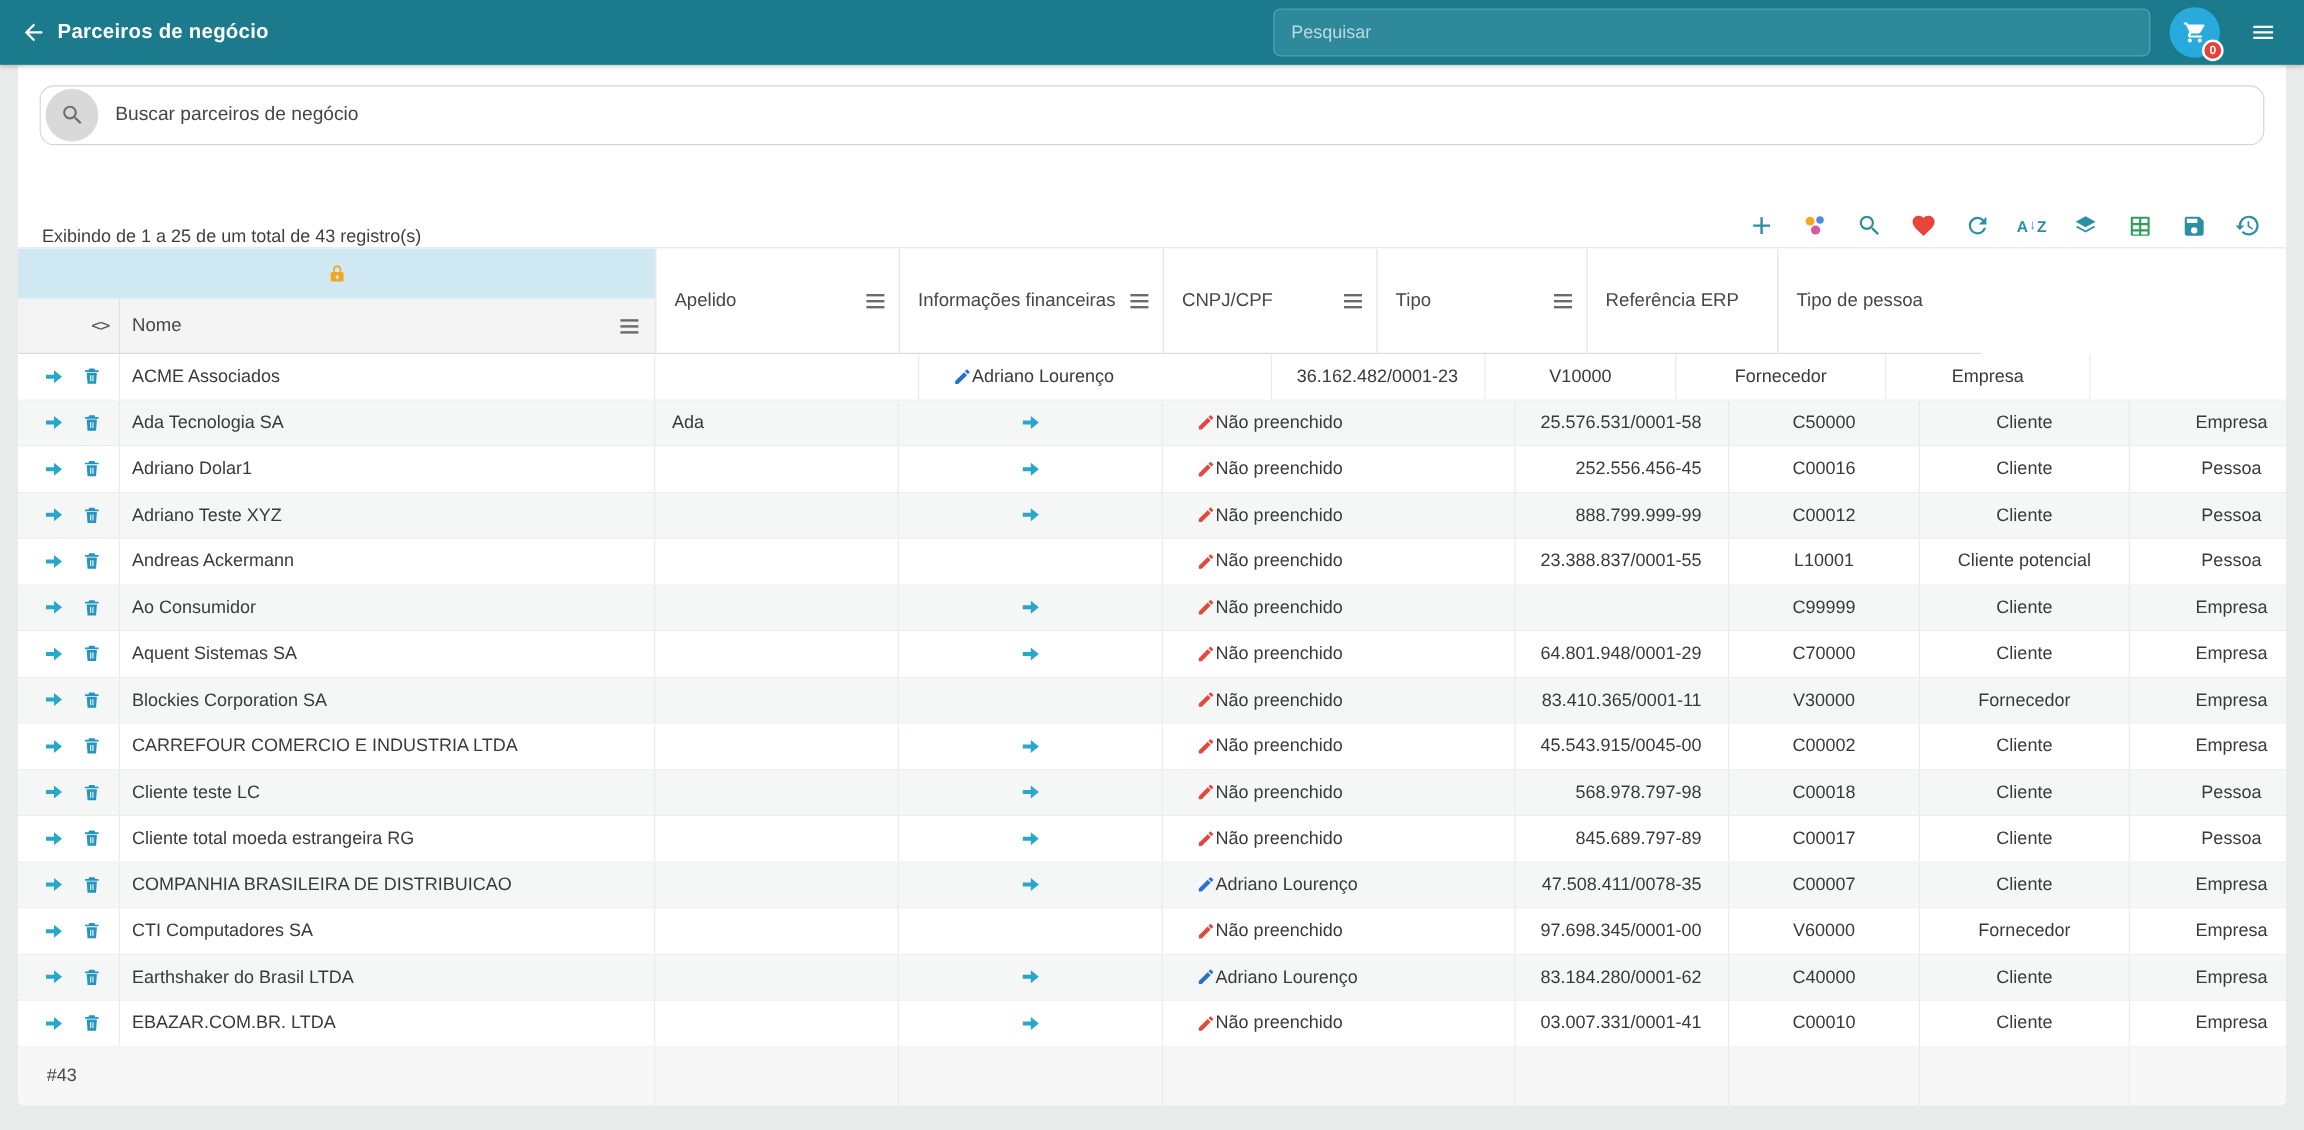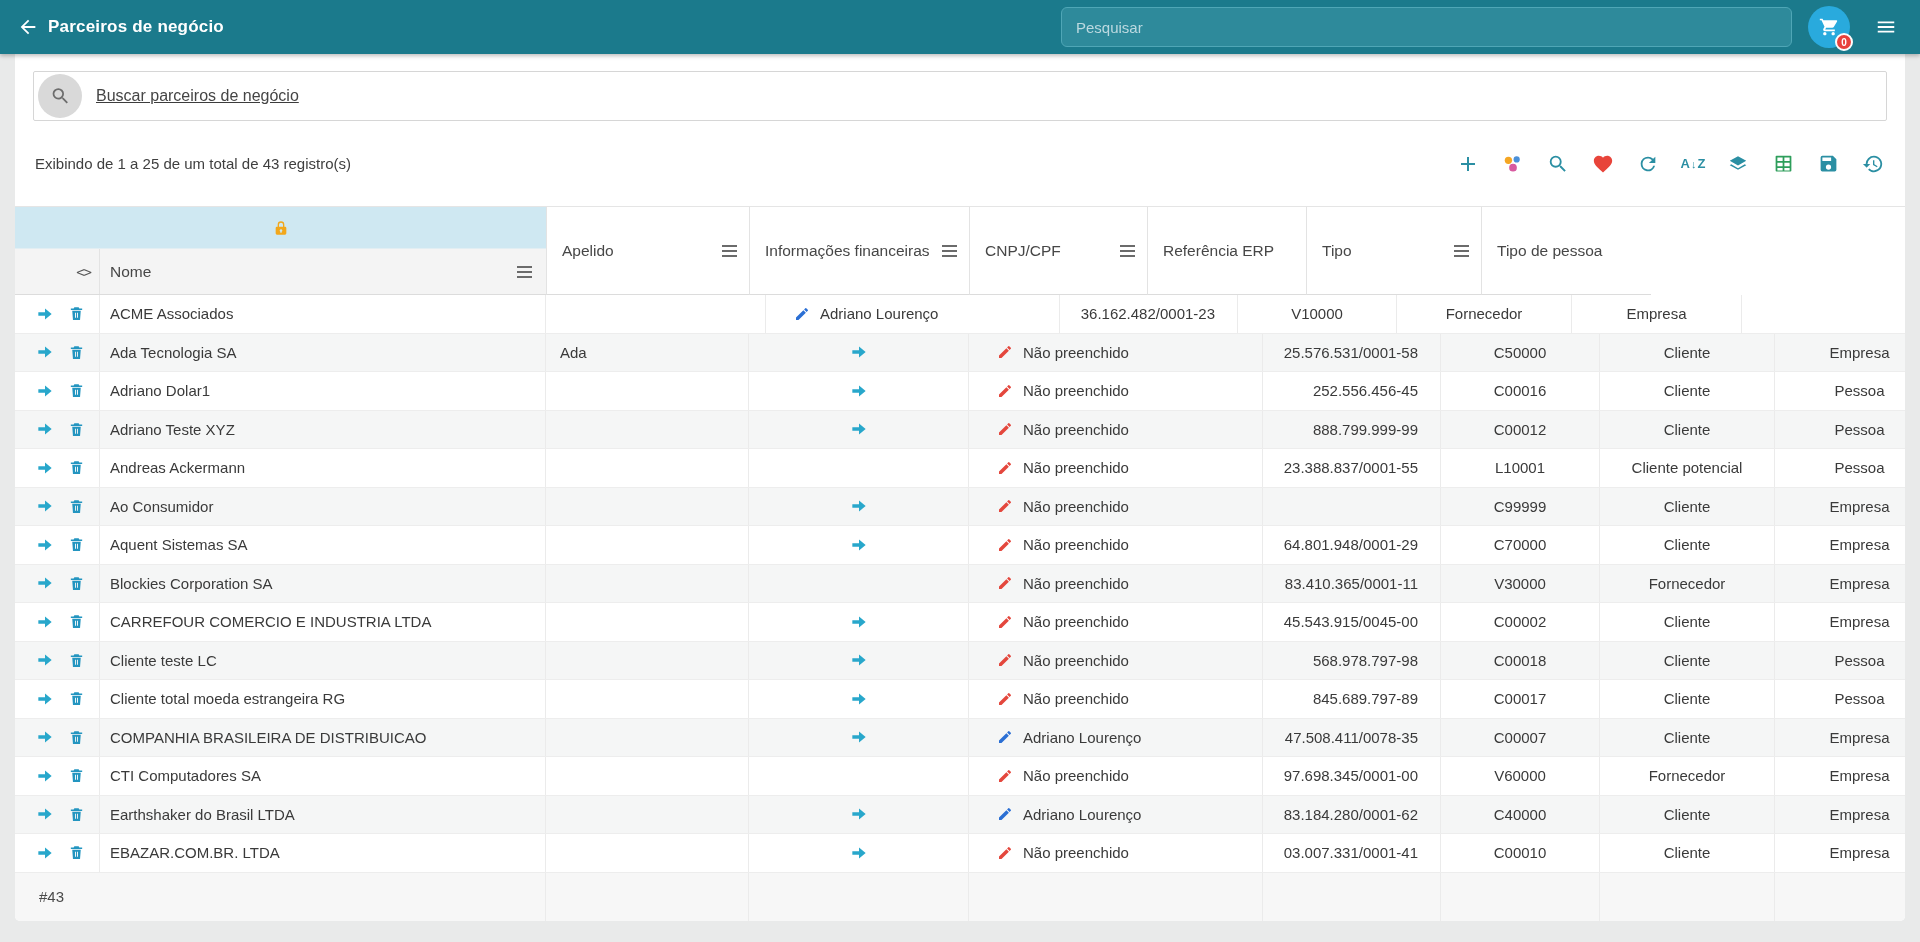--- a/index.html
+++ b/index.html
@@ -26,26 +26,26 @@
     display:flex; align-items:center; justify-content:center; }
 
   
   .card { margin:0 15px; background:#fff; border-radius:0 0 5px 5px; overflow:hidden; }
 
   .search-wrap { padding:17px 18px 0 18px; height:67px; }
   .big-search { position:relative; height:50px; }
   .search-ripple { position:absolute; left:5px; top:50%; transform:translateY(-50%);
     width:44px; height:44px; border-radius:50%; background:#d9d9d9; z-index:1; }
   .big-search input { position:relative; z-index:0; width:100%; height:50px; border:1px solid #d6d6d6;
-    border-radius:2px; padding:0 16px 0 62px; font-size:16px; color:#3c3c3c; outline:none; background:transparent;
-    font-family:"Liberation Sans",sans-serif;text-decoration:underline; }
+    border-radius:12px; padding:0 16px 0 62px; font-size:16px; color:#3c3c3c; outline:none; background:transparent;
+    font-family:"Liberation Sans",sans-serif; }
   .big-search input::placeholder { color:#454545; opacity:1; }
   .search-glass { position:absolute; left:17px; top:50%; transform:translateY(-50%); z-index:2; display:flex; }
 
-  .toolbar { height:85px; display:flex; align-items:center; justify-content:space-between; padding:0 14px 0 20px; }
+  .toolbar { height:85px; display:flex; align-items:flex-end; justify-content:space-between; padding:0 14px 0 20px; }
   .toolbar-status { font-size:15px; color:#3f3f3f; }
   .toolbar-actions { display:flex; align-items:center; gap:9px; }
   .tool-btn { width:36px; height:36px; border:none; background:none; border-radius:50%;
     display:flex; align-items:center; justify-content:center; cursor:pointer; color:#2b8fa3; }
   .az-icon { font-size:13px; font-weight:700; color:#2b8fa3; display:flex; align-items:center; }
   .az-icon .az-arrow { font-size:11px; margin:0 1px; }
 
   
   .grid { border-top:1px solid #e5e5e5; overflow:hidden; width:100%; }
   .grid-inner { width:1930px; }
@@ -73,21 +73,21 @@
       linear-gradient(#6b6b6b,#6b6b6b) 0 10px/100% 2px no-repeat; }
 
   .grid-body { }
   .tr { display:flex; height:38.5px; background:#fff; border-bottom:1px solid #ededed; cursor:pointer; }
   .tr.alt { background:#f5f6f6; }
   .td { display:flex; align-items:center; border-right:1px solid #ebebeb; font-size:15px; color:#3a3a3a; overflow:hidden; white-space:nowrap; }
   .td-actions { padding-left:20px; gap:13px; }
   .td-nome { padding-left:10px; }
   .td-apelido { padding-left:14px; }
   .td-fin { justify-content:center; }
-  .td-visita { padding-left:28px; gap:10px; }
+  .td-visita { padding-left:28px; }
   .td-cnpj { justify-content:flex-end; padding-right:22px; }
   .td-ref, .td-tipo, .td-tp { justify-content:center; }
 
   .arrow-icon { color:#28a7cb; display:flex; }
   .trash-icon { color:#2395c0; display:flex; cursor:pointer; }
   .pencil-icon { display:flex; cursor:pointer; }
   .pencil-blue { color:#2b6fd4; }
   .pencil-red { color:#e4473d; }
 
   .grid-footer { display:flex; height:48px; background:#f7f7f7; }
@@ -250,26 +250,26 @@
           <span class="col-menu"></span>
         </div>
         <div class="h-col cell-w-fin">
           <span>Informações financeiras</span>
           <span class="col-menu"></span>
         </div>
         <div class="h-col cell-w-cnpj">
           <span>CNPJ/CPF</span>
           <span class="col-menu"></span>
         </div>
-        <div class="h-col cell-w-ref">
-          <span>Referência ERP</span>
-        </div>
         <div class="h-col cell-w-tipo">
           <span>Tipo</span>
           <span class="col-menu"></span>
+        </div>
+        <div class="h-col cell-w-ref">
+          <span>Referência ERP</span>
         </div>
         <div class="h-col cell-w-tp">
           <span>Tipo de pessoa</span>
         </div>
       </div>
 
       <div class="grid-body">
           <div class="tr">
     <div class="td td-actions cell-w-actions">
       <span class="arrow-icon">

